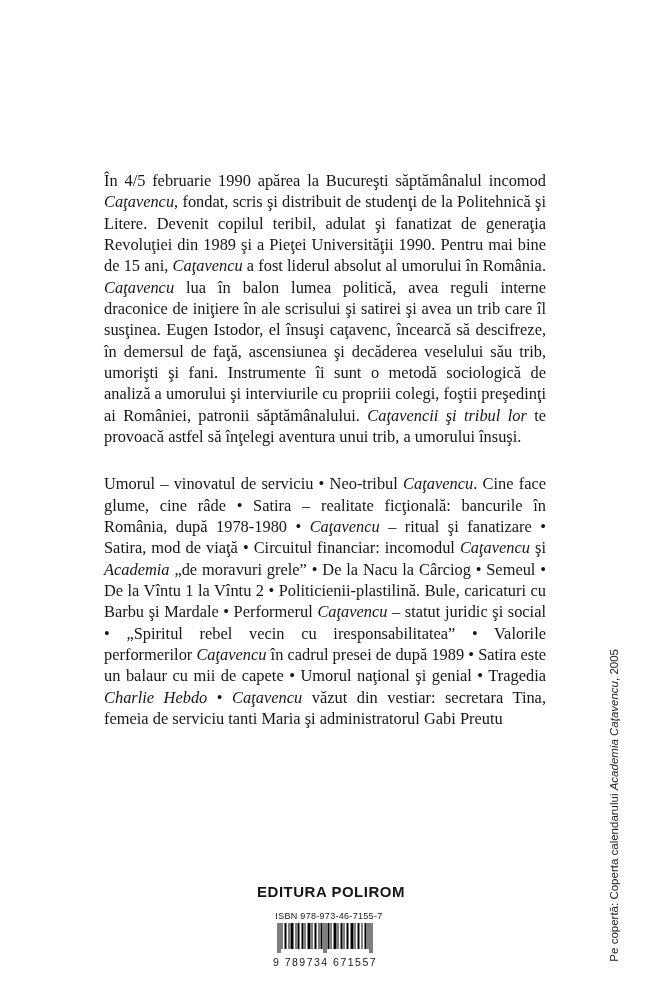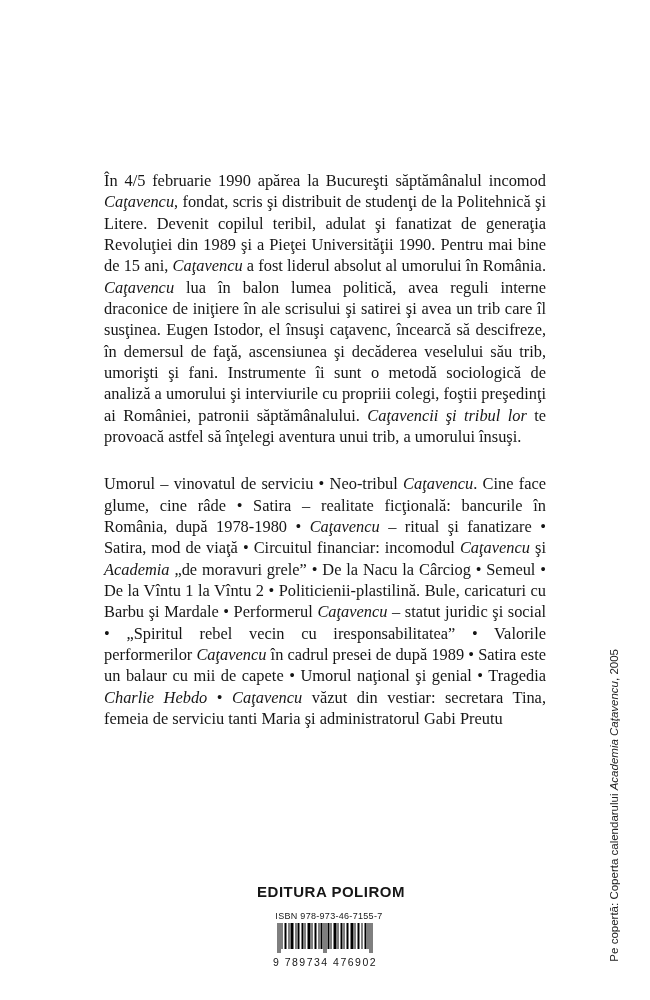--- a/index.html
+++ b/index.html
@@ -91,16 +91,16 @@
       <rect x="63" y="0" width="2" height="26" fill="#000"></rect>
       <rect x="66" y="0" width="1" height="26" fill="#000"></rect>
       <rect x="69" y="0" width="2" height="26" fill="#000"></rect>
       <rect x="73" y="0" width="3" height="26" fill="#000"></rect>
       <rect x="77" y="0" width="1" height="26" fill="#000"></rect>
       <rect x="80" y="0" width="2" height="26" fill="#000"></rect>
       <rect x="84" y="0" width="1" height="26" fill="#000"></rect>
       <rect x="87" y="0" width="2" height="26" fill="#000"></rect>
       <rect x="90" y="0" width="1" height="26" fill="#000"></rect>
     </svg>
-    <div class="digits">9 789734 476902</div>
+    <div class="digits">9 789734 671557</div>
   </div>
 
 </div>
 
 </body></html>

